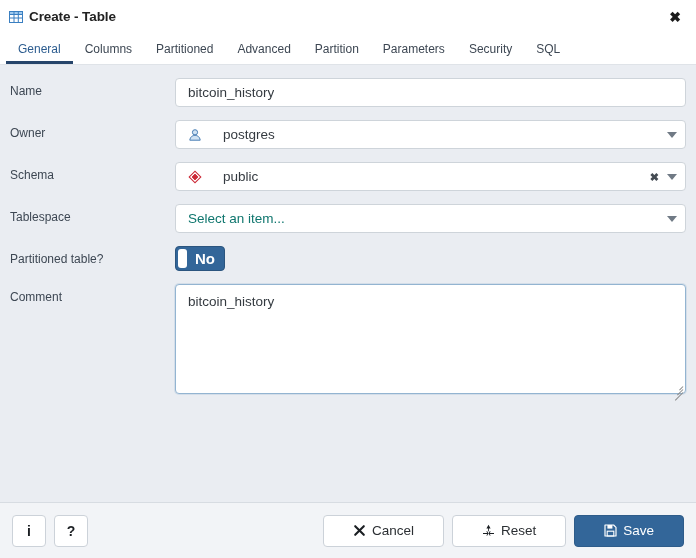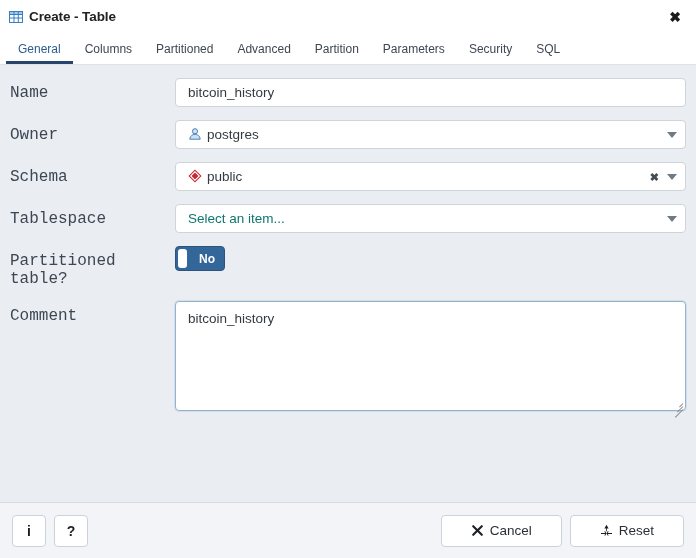--- a/index.html
+++ b/index.html
@@ -102,25 +102,24 @@
     overflow: hidden;
   }
   .row {
     display: flex;
     align-items: flex-start;
     margin-bottom: 13px;
   }
   .row-label {
     width: 165px;
     flex: 0 0 165px;
-    font-size: 16px;
+    font-size: 12px;
     color: #3d4753;
     padding-top: 6px;
     box-sizing: border-box;
-    font-family: Liberation Mono, monospace;
   }
   .row-field {
     flex: 1 1 auto;
     min-width: 0;
   }
 
   .control {
     position: relative;
     background: #ffffff;
     border: 1px solid #ced4da;
@@ -138,21 +137,22 @@
 
   .control-text {
     white-space: nowrap;
     overflow: hidden;
     text-overflow: ellipsis;
   }
   .control-text.placeholder { color: #0f766e; }
 
   .val-with-icon {
     display: flex;
-    gap: 5px;
+    align-items: center;
+    gap: 21px;
   }
   .val-icon { width: 14px; height: 14px; display:block; flex:0 0 auto; }
 
   .caret {
     position: absolute;
     right: 8px;
     top: 50%;
     transform: translateY(-50%);
     width: 0; height: 0;
     border-left: 5px solid transparent;
@@ -191,21 +191,21 @@
     position: absolute;
     left: 2px;
     top: 2px;
     width: 9px;
     height: 19px;
     background: #ffffff;
     border-radius: 3px;
   }
   .toggle-label {
     color: #ffffff;
-    font-size: 12px;
+    font-size: 15px;
     font-weight: bold;
     line-height: 1;
   }
 
   
   .textarea-box {
     background: #ffffff;
     border: 1px solid #93b4d1;
     border-radius: 4px;
     height: 110px;
@@ -427,16 +427,26 @@
       <button class="btn">
         <span class="bicon">
           <svg viewBox="0 0 13 13" width="13" height="13" xmlns="http://www.w3.org/2000/svg">
             <path d="M6.5 0.8 L8.6 4.4 L6.9 4.4 L6.9 7.2 L6.1 7.2 L6.1 4.4 L4.4 4.4 Z" fill="#1b1f23"></path>
             <path d="M1.0 10.5 L5.2 10.5 L4.4 9.0 L5.1 8.6 L6.5 11.0 L5.1 13.4 L4.4 13.0 L5.2 11.6 L1.0 11.6 Z" fill="#1b1f23" transform="translate(0,-1.6)"></path>
             <path d="M12.0 10.5 L7.8 10.5 L8.6 9.0 L7.9 8.6 L6.5 11.0 L7.9 13.4 L8.6 13.0 L7.8 11.6 L12.0 11.6 Z" fill="#1b1f23" transform="translate(0,-1.6)"></path>
           </svg>
         </span>
         <span>Reset</span>
       </button>
+      <button class="btn primary">
+        <span class="bicon">
+          <svg viewBox="0 0 13 13" width="13" height="13" xmlns="http://www.w3.org/2000/svg">
+            <path d="M1 1 H9.6 L12 3.4 V12 H1 Z" fill="none" stroke="#ffffff" stroke-width="1.2" stroke-linejoin="round"></path>
+            <rect x="3.4" y="1" width="5" height="3.6" fill="#ffffff"></rect>
+            <rect x="3.2" y="7.2" width="6.6" height="4.8" fill="none" stroke="#ffffff" stroke-width="1.1"></rect>
+          </svg>
+        </span>
+        <span>Save</span>
+      </button>
     </div>
   </div>
 
 </div>
 
 </body></html>

